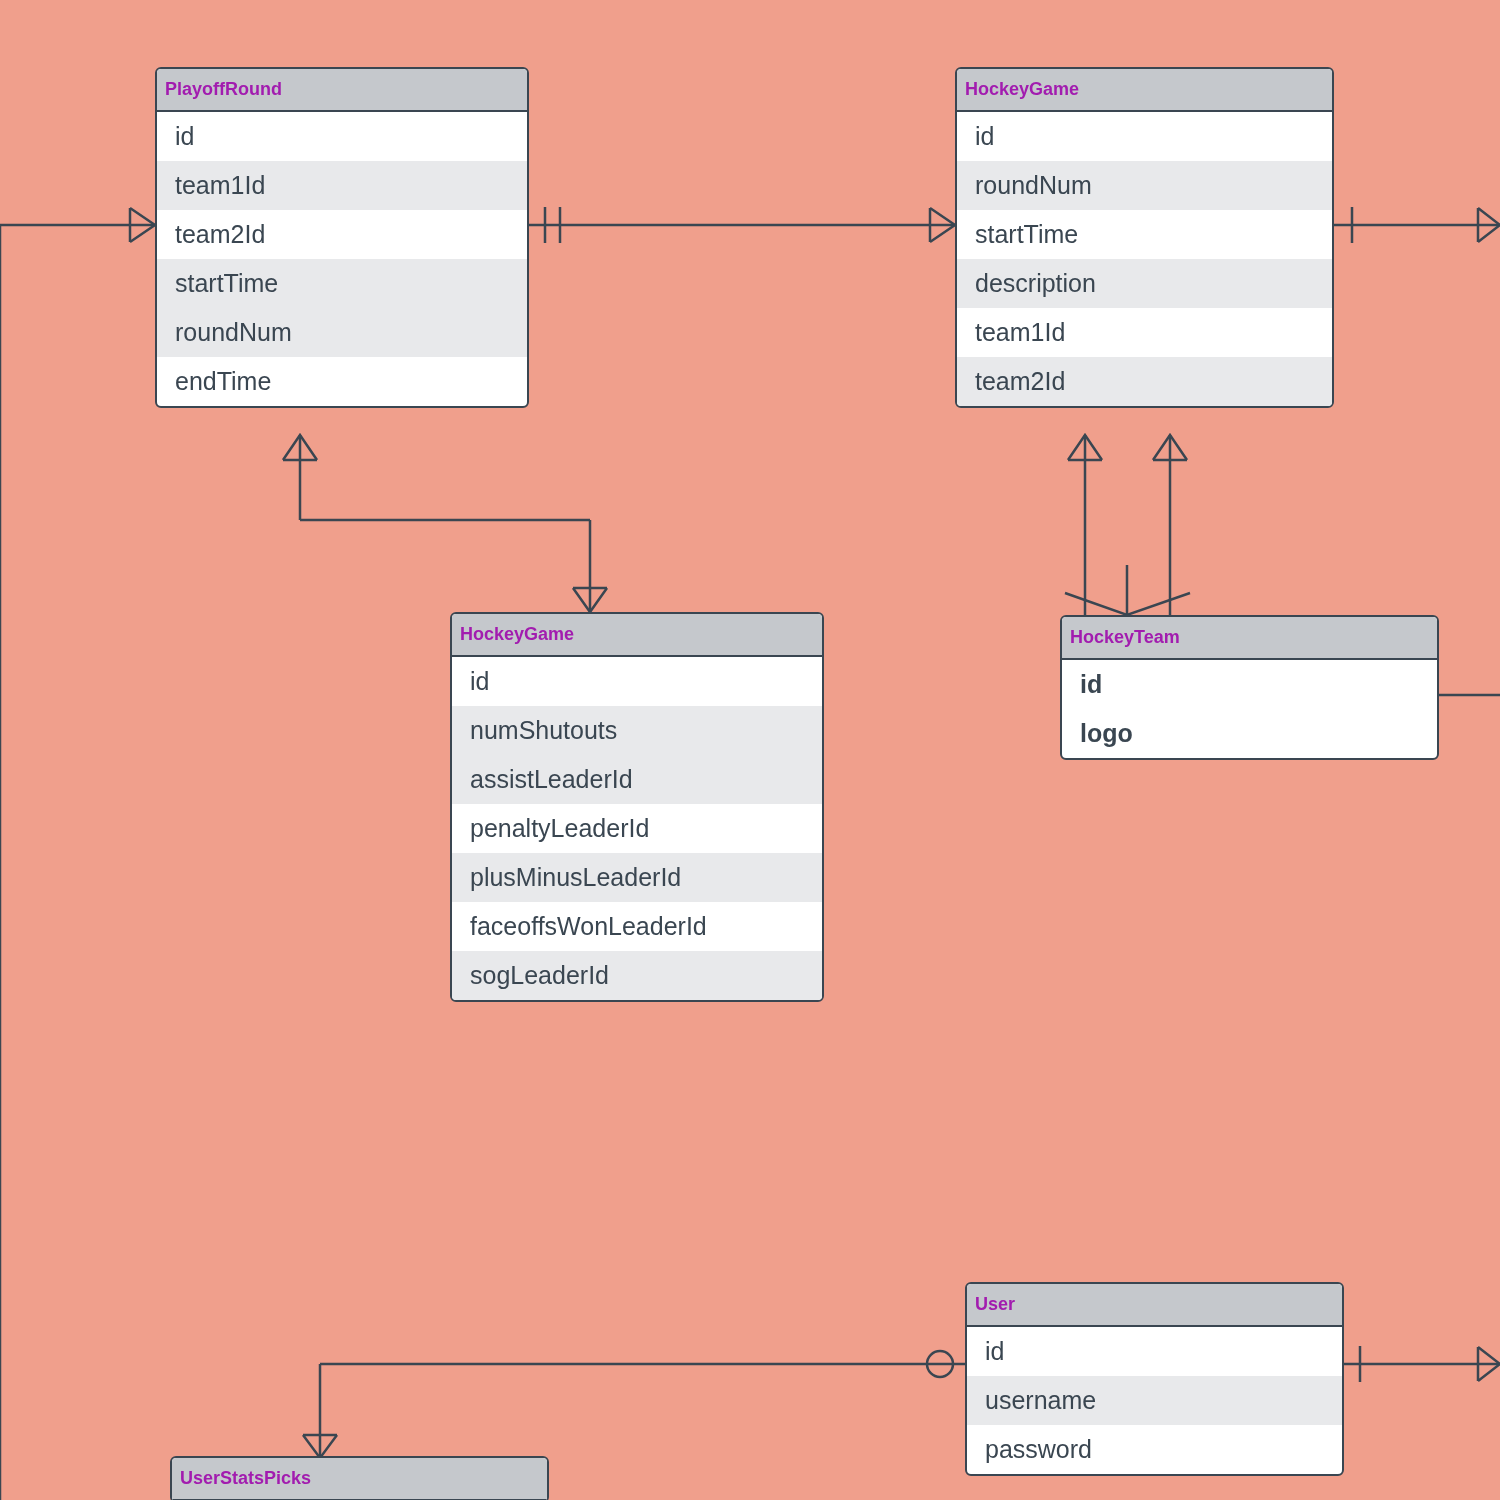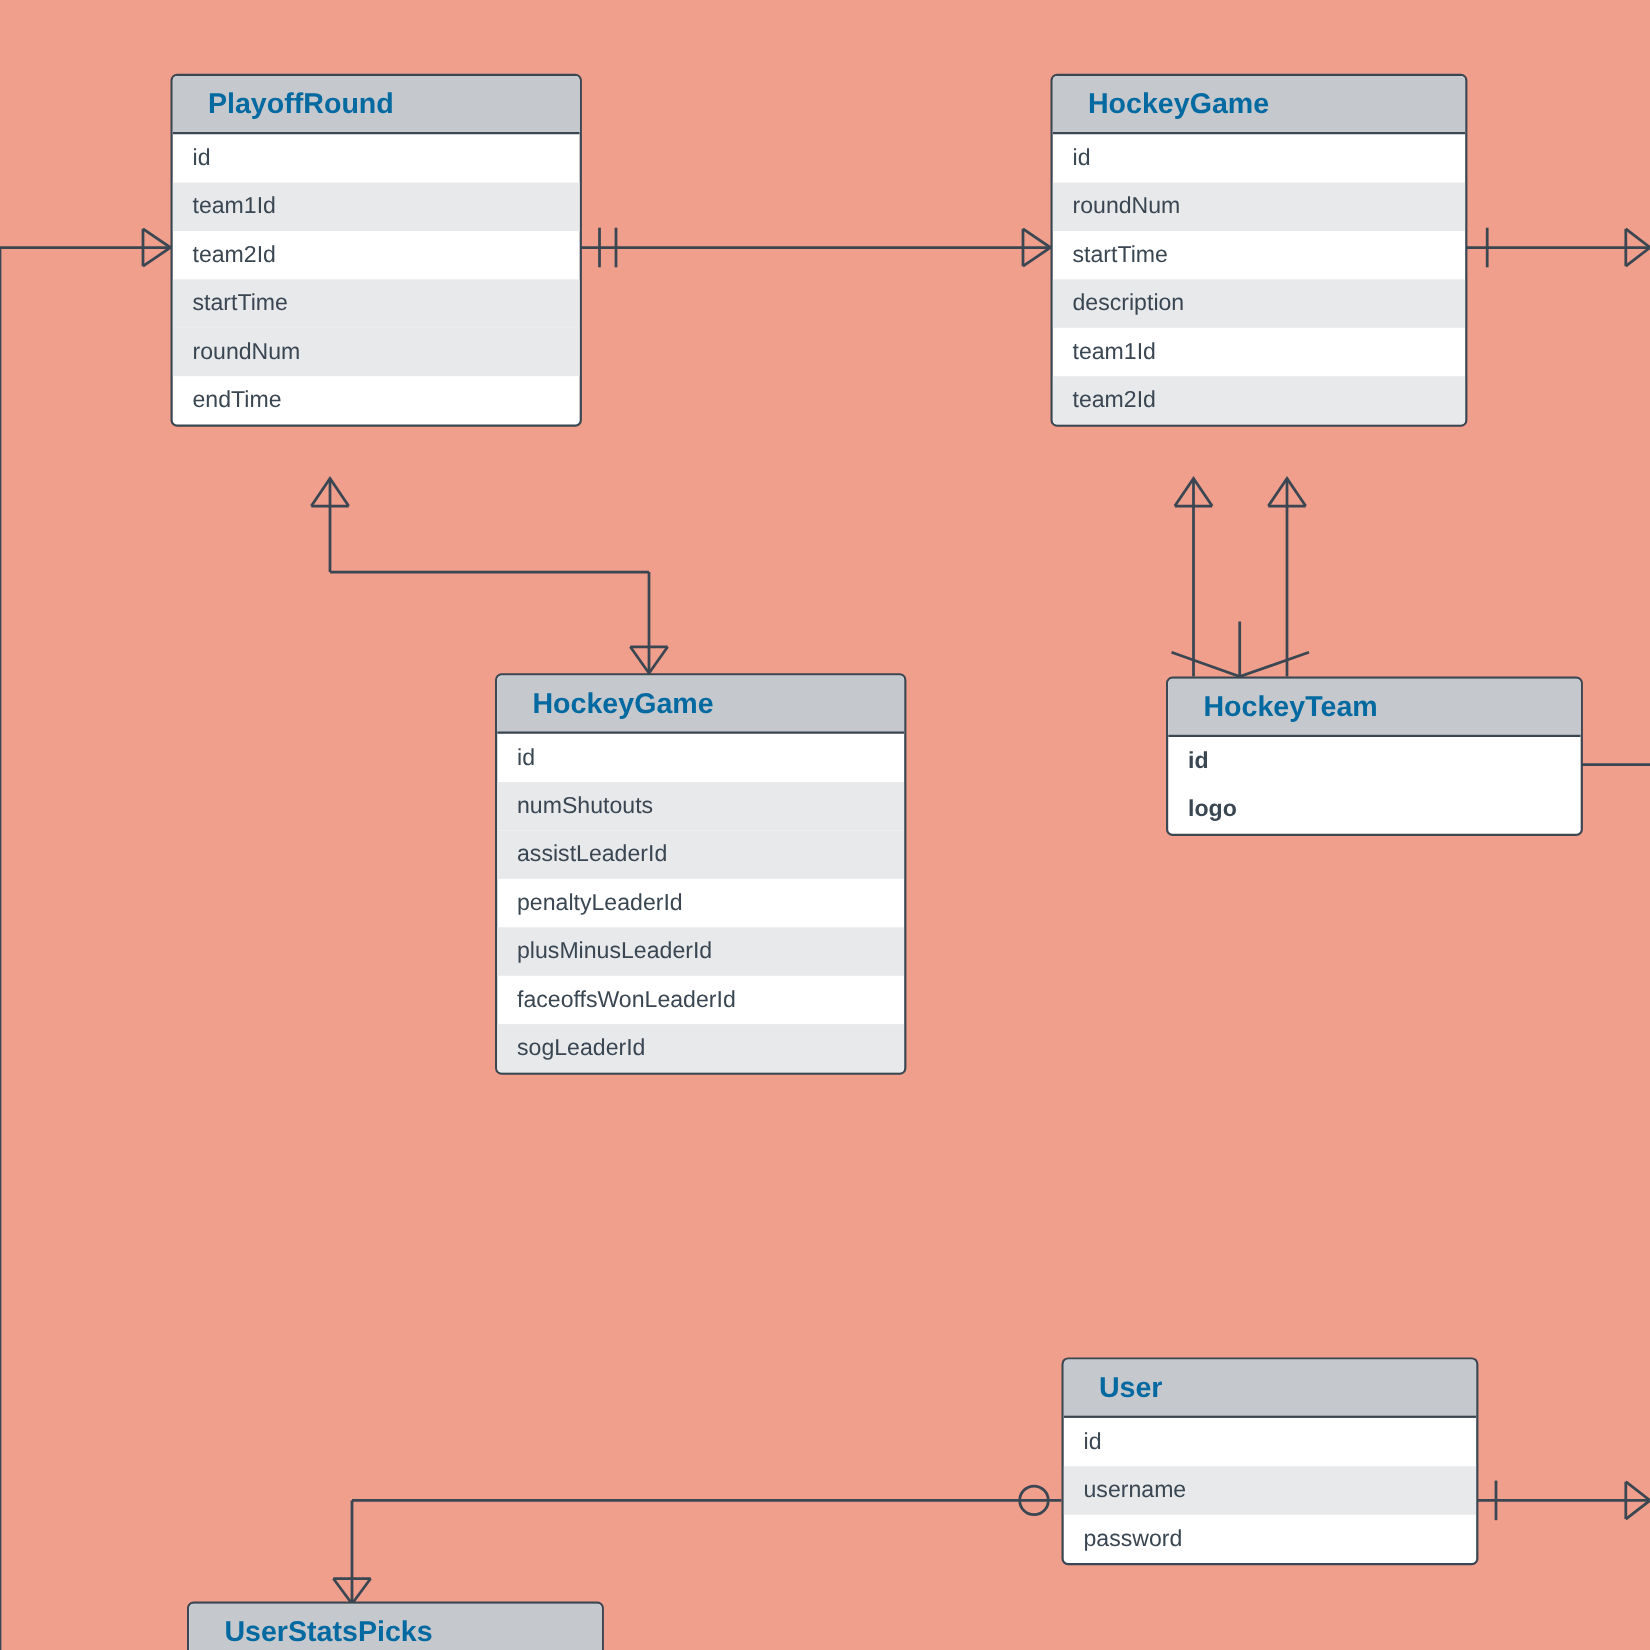--- a/index.html
+++ b/index.html
@@ -1,19 +1,19 @@
 <!DOCTYPE html>
 <html><head>
 <meta charset="utf-8">
 <style>
   html,body{margin:0;padding:0;width:1500px;height:1500px;background:#f09f8c;font-family:"Segoe UI",Arial,sans-serif;overflow:hidden}
   .canvas{position:relative;width:1500px;height:1500px}
   .entity{position:absolute;background:#fff;border:2px solid #3a4651;border-radius:6px;overflow:hidden;box-shadow:0 0 0 rgba(0,0,0,0)}
-  .entity .title{background:#c5c8cc;border-bottom:2px solid #3a4651;padding:10px 32px;font-weight:700;font-size:26px;color:#0369a1}
-  .entity .row{padding:10px 18px;font-size:21px;color:#3a4651}
+  .entity .title{background:#c5c8cc;border-bottom:2px solid #3a4651;padding:10px 8px;font-weight:700;font-size:18px;color:#a21caf}
+  .entity .row{padding:10px 18px;font-size:25px;color:#3a4651}
   .entity .row.alt{background:#e8e9eb}
   .entity .row.bold{font-weight:700}
   svg.rel{position:absolute;left:0;top:0;width:1500px;height:1500px;pointer-events:none}
   svg.rel line,svg.rel polyline,svg.rel circle{stroke:#3a4651;stroke-width:2.5;fill:none}
 </style>
 </head>
 <body>
 
 <div class="canvas">
 
@@ -109,21 +109,21 @@
     <div class="row">faceoffsWonLeaderId</div>
     <div class="row alt">sogLeaderId</div>
   </div>
 
   <div class="entity" style="left:1060px;top:615px;width:375px">
     <div class="title">HockeyTeam</div>
     <div class="row bold">id</div>
     <div class="row bold">logo</div>
   </div>
 
-  <div class="entity" style="left:965px;top:1234px;width:375px">
+  <div class="entity" style="left:965px;top:1282px;width:375px">
     <div class="title">User</div>
     <div class="row">id</div>
     <div class="row alt">username</div>
     <div class="row">password</div>
   </div>
 
   <div class="entity" style="left:170px;top:1456px;width:375px">
     <div class="title">UserStatsPicks</div>
   </div>
 

